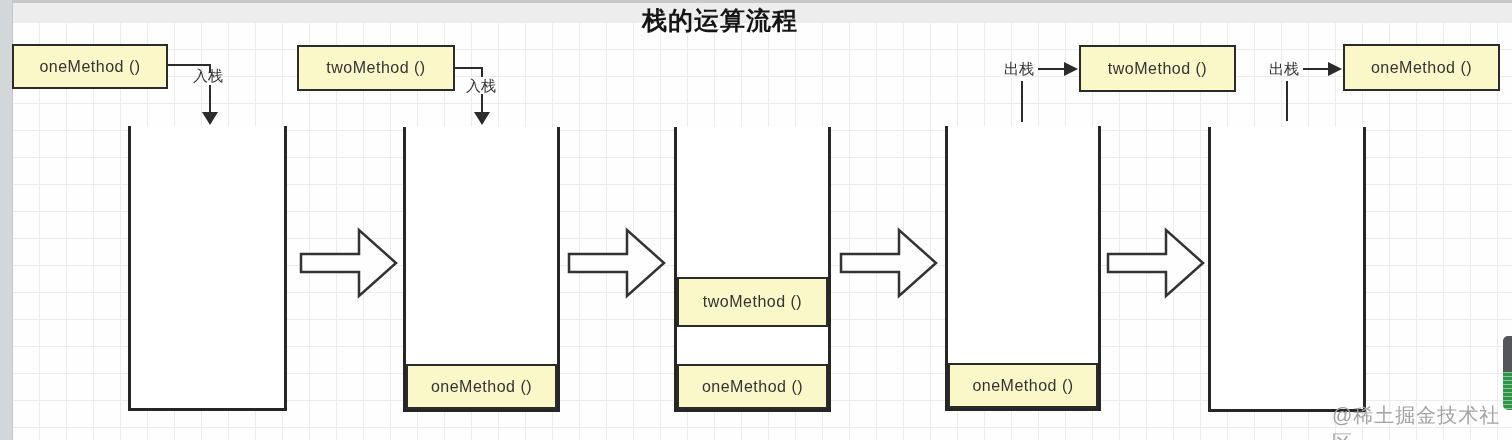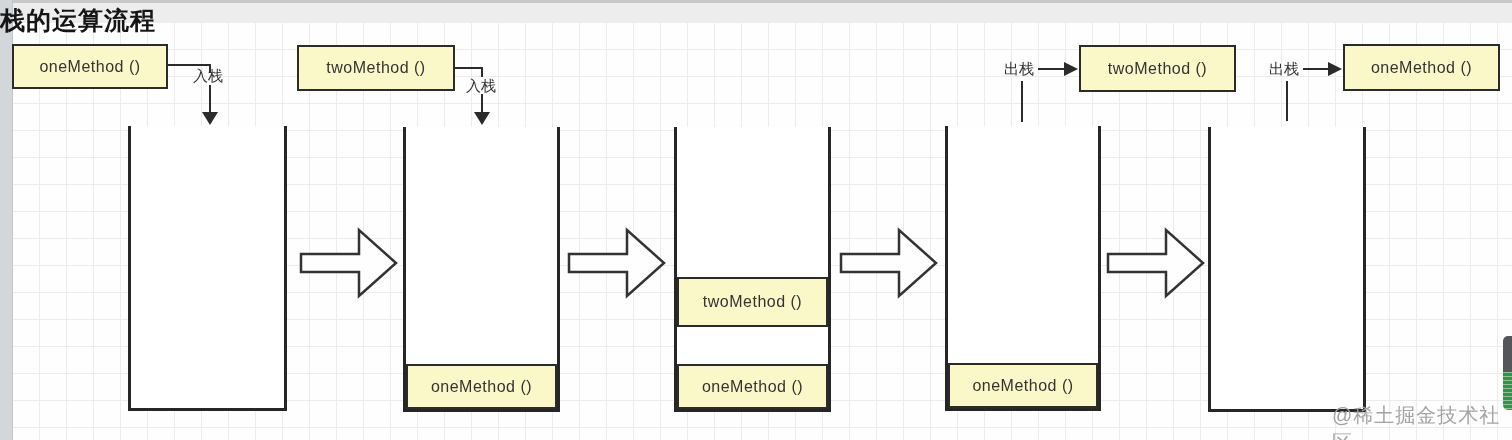--- a/index.html
+++ b/index.html
@@ -16,21 +16,21 @@
     background-image:
       linear-gradient(to right,#ececec 1px,transparent 1px),
       linear-gradient(to bottom,#ececec 1px,transparent 1px);
     background-size:27px 27px;
   }
   .top-band{position:absolute;left:0;top:0;width:1512px;height:22px;background:#ededee;}
   .top-line{position:absolute;left:0;top:0;width:1512px;height:3px;background:#c7c8ca;}
   .left-gutter{position:absolute;left:0;top:0;width:12px;height:440px;background:#d4d7da;border-right:1px solid #c2c5c9;}
 
   .title{
-    position:absolute;left:0;top:4px;width:1440px;text-align:left;
+    position:absolute;left:0;top:4px;width:1440px;text-align:center;
     font-size:25px;font-weight:bold;color:#151515;letter-spacing:1px;
   }
 
   
   .mbox{
     position:absolute;background:#faf8c8;border:2px solid #2b2b2b;
     display:flex;align-items:center;justify-content:center;
     font-size:16px;color:#333;box-sizing:border-box;letter-spacing:.5px;
   }
 

